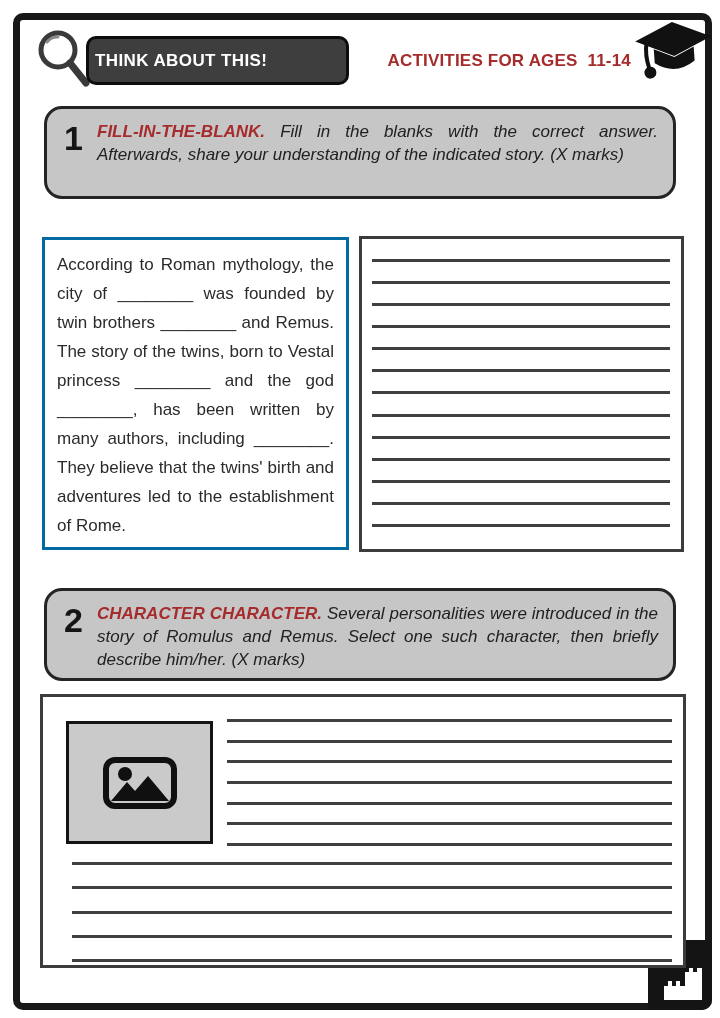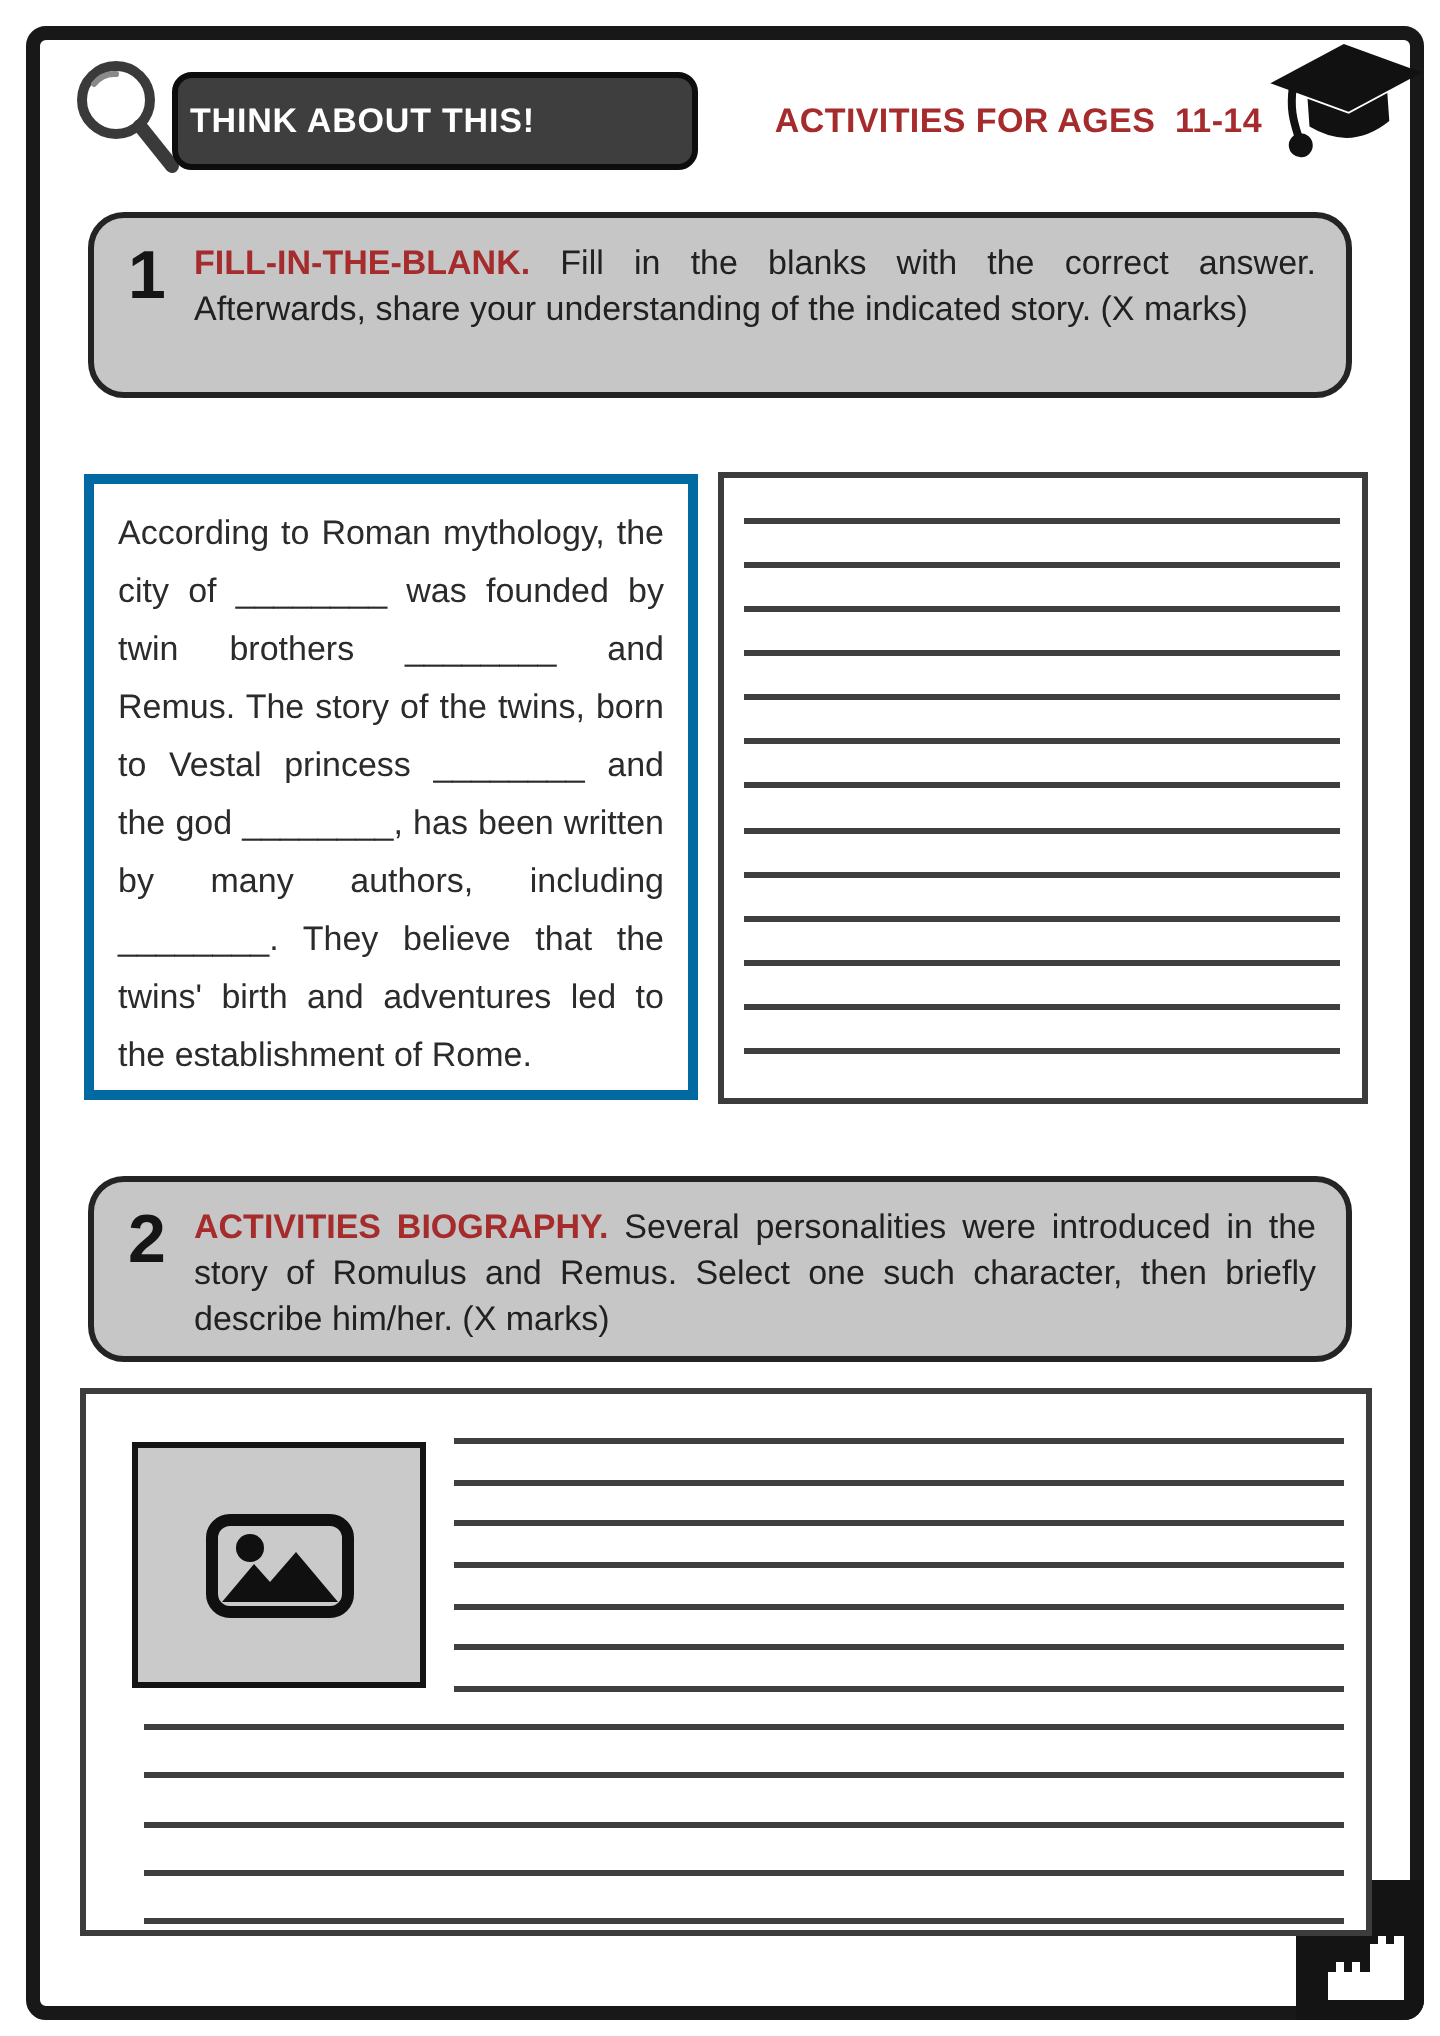--- a/index.html
+++ b/index.html
@@ -20,26 +20,26 @@
         display:flex;align-items:center;justify-content:flex-end;
         color:#a62b2c;font-weight:bold;font-size:17px;white-space:pre;letter-spacing:.2px;}
   .gradcap{position:absolute;left:634px;top:18px;transform:rotate(-4deg);}
 
   
   .activity{position:absolute;left:44px;width:632px;height:93px;background:#c6c6c6;
             border:3px solid #242424;border-radius:18px;box-sizing:border-box;}
   .act1{top:106px;} .act2{top:588px;}
   .act-num{position:absolute;left:17px;top:10px;font-size:34px;font-weight:bold;color:#151515;}
   .act-text{margin:11px 15px 0 50px;font-size:17px;line-height:23.2px;
-            text-align:justify;color:#212121;}
+            text-align:justify;color:#212121;font-style:italic;}
   .act-title{color:#a62b2c;font-weight:bold;}
 
   
   .passage-box{position:absolute;left:42px;top:237px;width:307px;height:313px;
-               background:#fff;border:5px solid #0369a1;box-sizing:border-box;
+               background:#fff;border:3px solid #0369a1;box-sizing:border-box;
                padding:10px 12px;font-size:17px;line-height:29px;text-align:justify;
                color:#2b2b2b;}
   .lines-box1{position:absolute;left:359px;top:236px;width:325px;height:316px;
               background:#fff;border:3px solid #3c3c3c;box-sizing:border-box;}
   .lines1{position:absolute;left:372px;top:259px;width:298px;height:268px;
           display:flex;flex-direction:column;justify-content:space-between;}
 
   
   .bio-box{position:absolute;left:40px;top:694px;width:646px;height:274px;
            background:#fff;border:3px solid #3c3c3c;box-sizing:border-box;z-index:2;}
@@ -103,21 +103,21 @@
       <div class="wline"></div>
       <div class="wline"></div>
       <div class="wline"></div>
       <div class="wline"></div>
       <div class="wline"></div>
       <div class="wline"></div>
     </div>
 
   <div class="activity act2">
     <div class="act-num">2</div>
-    <div class="act-text"><span class="act-title">ACTIVITIES BIOGRAPHY.</span><span> Several personalities were introduced in the story of Romulus and Remus. Select one such character, then briefly describe him/her. (X marks)</span></div>
+    <div class="act-text"><span class="act-title">CHARACTER CHARACTER.</span><span> Several personalities were introduced in the story of Romulus and Remus. Select one such character, then briefly describe him/her. (X marks)</span></div>
   </div>
 
   <div class="corner-patch"></div>
 
   <div class="bio-box"></div>
 
   <div class="img-ph">
     <svg width="76" height="52" viewBox="0 0 76 52">
       <rect x="4" y="3" width="68" height="46" rx="9" fill="none" stroke="#101010" stroke-width="6"></rect>
       <circle cx="23" cy="17" r="7" fill="#101010"></circle>

